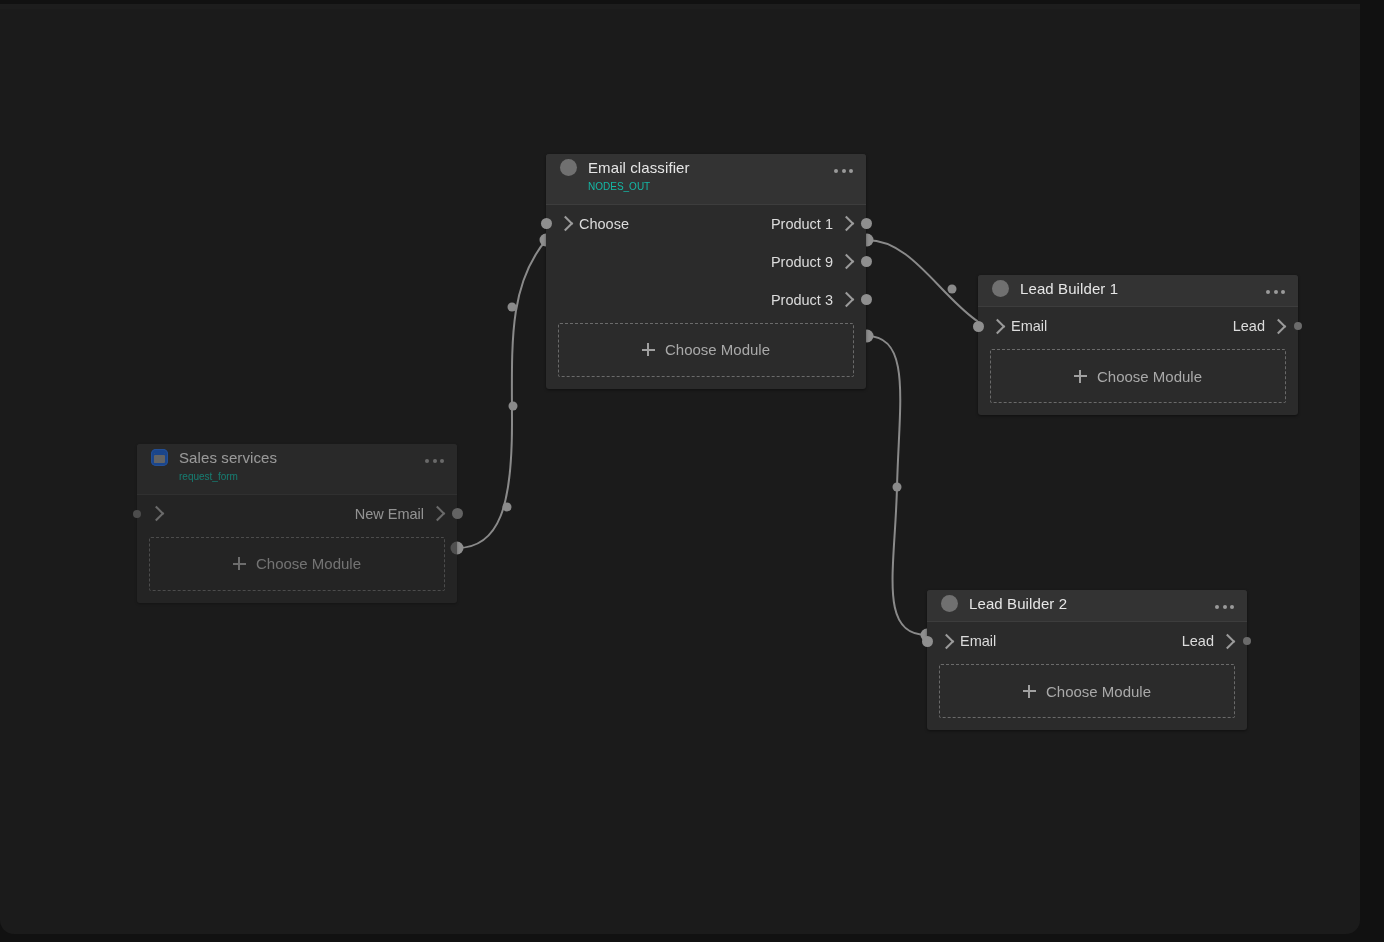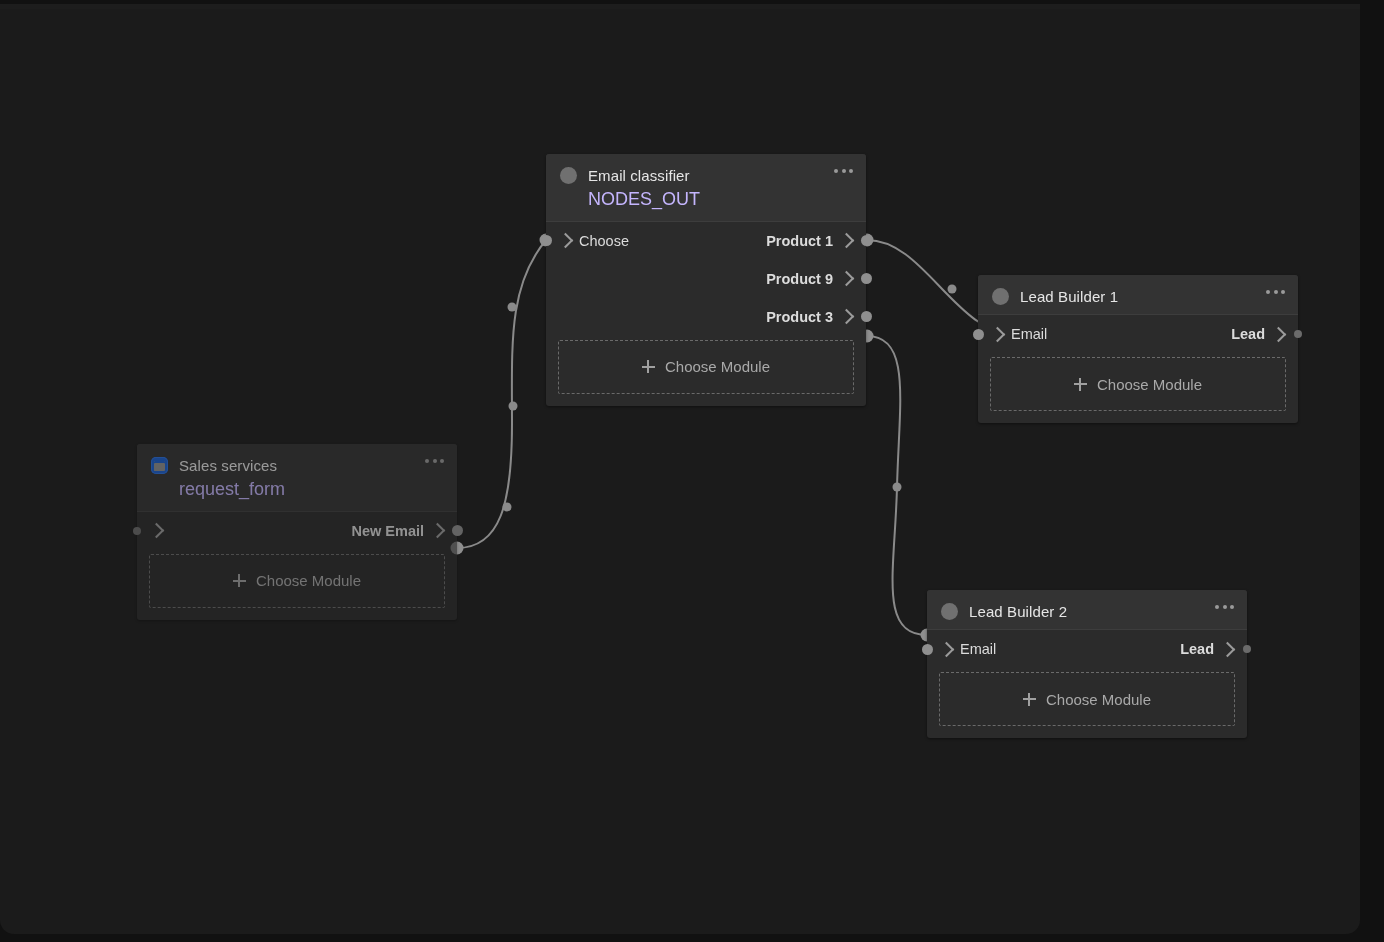--- a/index.html
+++ b/index.html
@@ -69,21 +69,21 @@
     background: #2b2b2b;
     border-radius: 3px;
     box-shadow: 0 1px 3px rgba(0,0,0,0.45);
   }
   .node.dimmed {
     opacity: 0.62;
   }
 
   .node-header {
     background: #333333;
-    padding: 13px 14px 9px 14px;
+    padding: 5px 14px 9px 14px;
     border-radius: 3px 3px 0 0;
     border-bottom: 1px solid #3d3d3d;
     position: relative;
   }
   .node-header.with-sub {
     padding-bottom: 11px;
   }
   .node-header-row {
     display: flex;
     align-items: center;
@@ -113,22 +113,22 @@
     border-radius: 1px;
     box-shadow: inset 0 2px 0 0 #1a5fd0, inset 3px 0 0 0 #8f8f8f;
   }
   .node-title {
     font-size: 15px;
     color: #e6e6e6;
     letter-spacing: 0.1px;
     line-height: 1.15;
   }
   .node-subtitle {
-    font-size: 18px;
-    color: #c4b5fd;
+    font-size: 10px;
+    color: #14b8a6;
     margin: 5px 0 0 28px;
     line-height: 1.15;
   }
   .node-menu {
     position: absolute;
     right: 13px;
     top: 15px;
     display: flex;
     gap: 3.5px;
     cursor: pointer;
@@ -154,21 +154,20 @@
     padding: 0 14px;
     box-sizing: border-box;
   }
   .port-left, .port-right {
     display: flex;
     align-items: center;
     gap: 8px;
   }
   .port-right {
     margin-left: auto;
-    font-weight: bold;
   }
   .port-label {
     font-size: 14.5px;
     color: #dcdcdc;
     white-space: nowrap;
   }
   .chev {
     width: 9px;
     height: 9px;
     border-right: 2px solid #9b9b9b;

